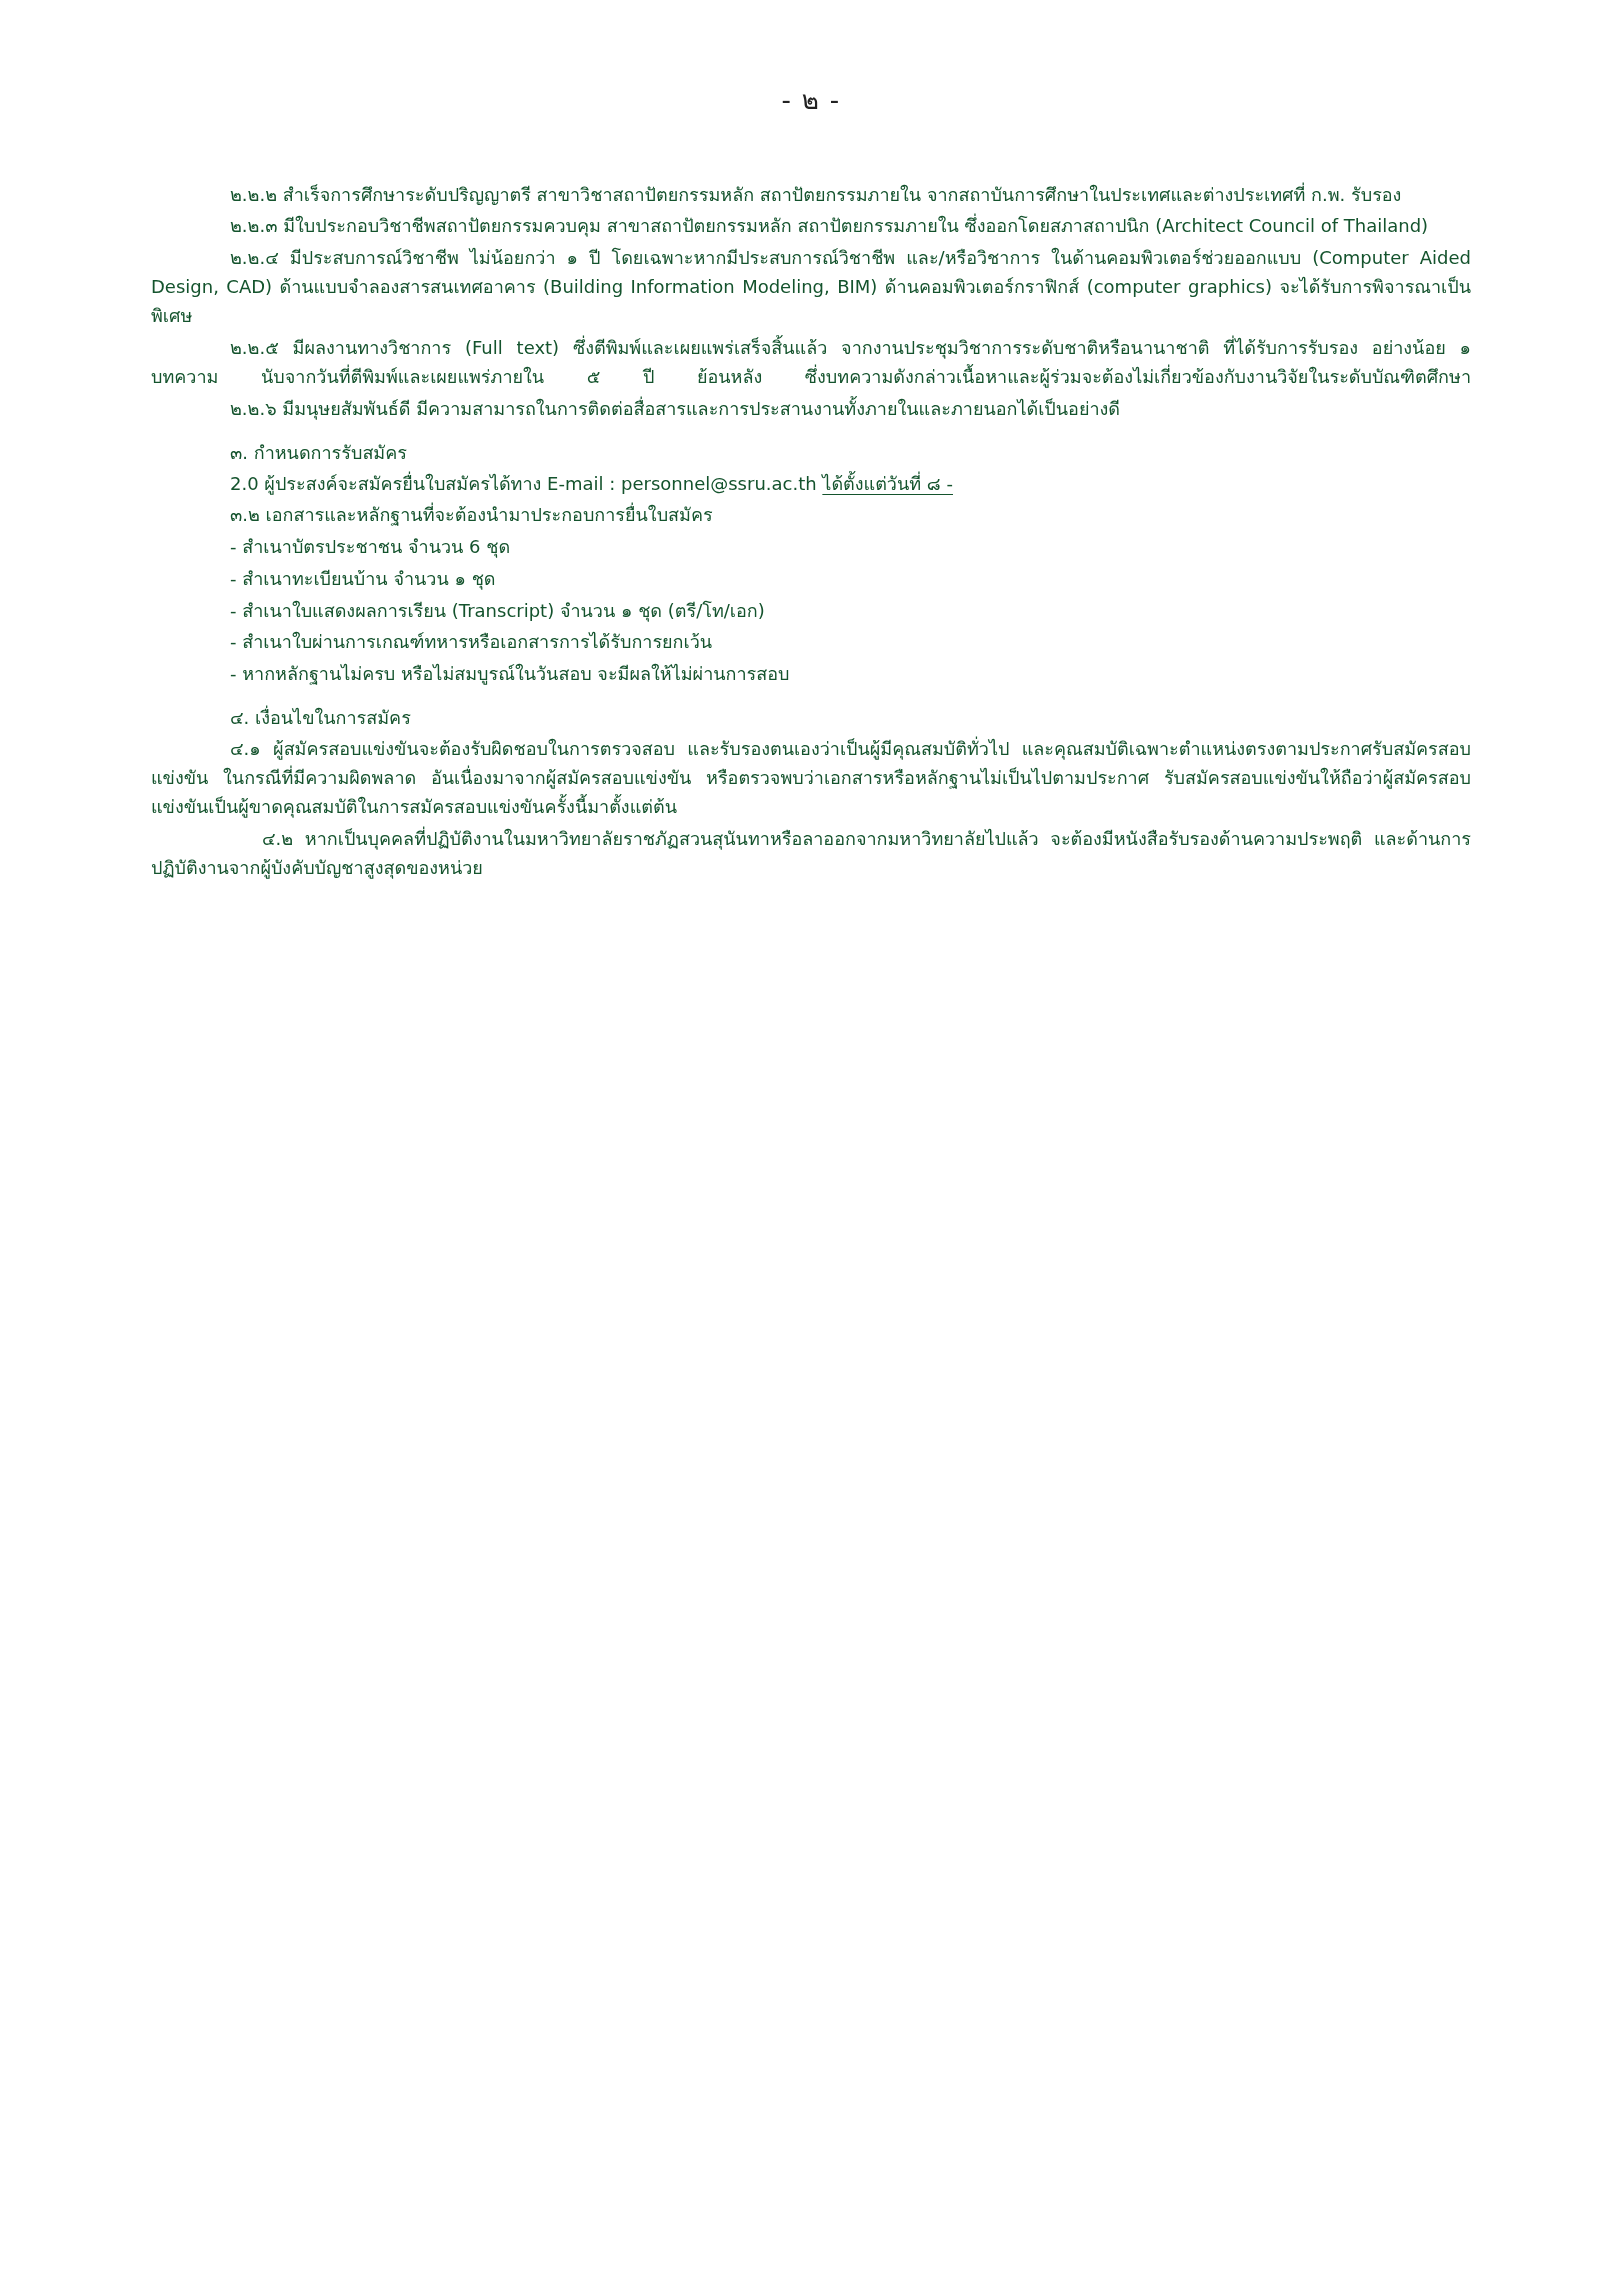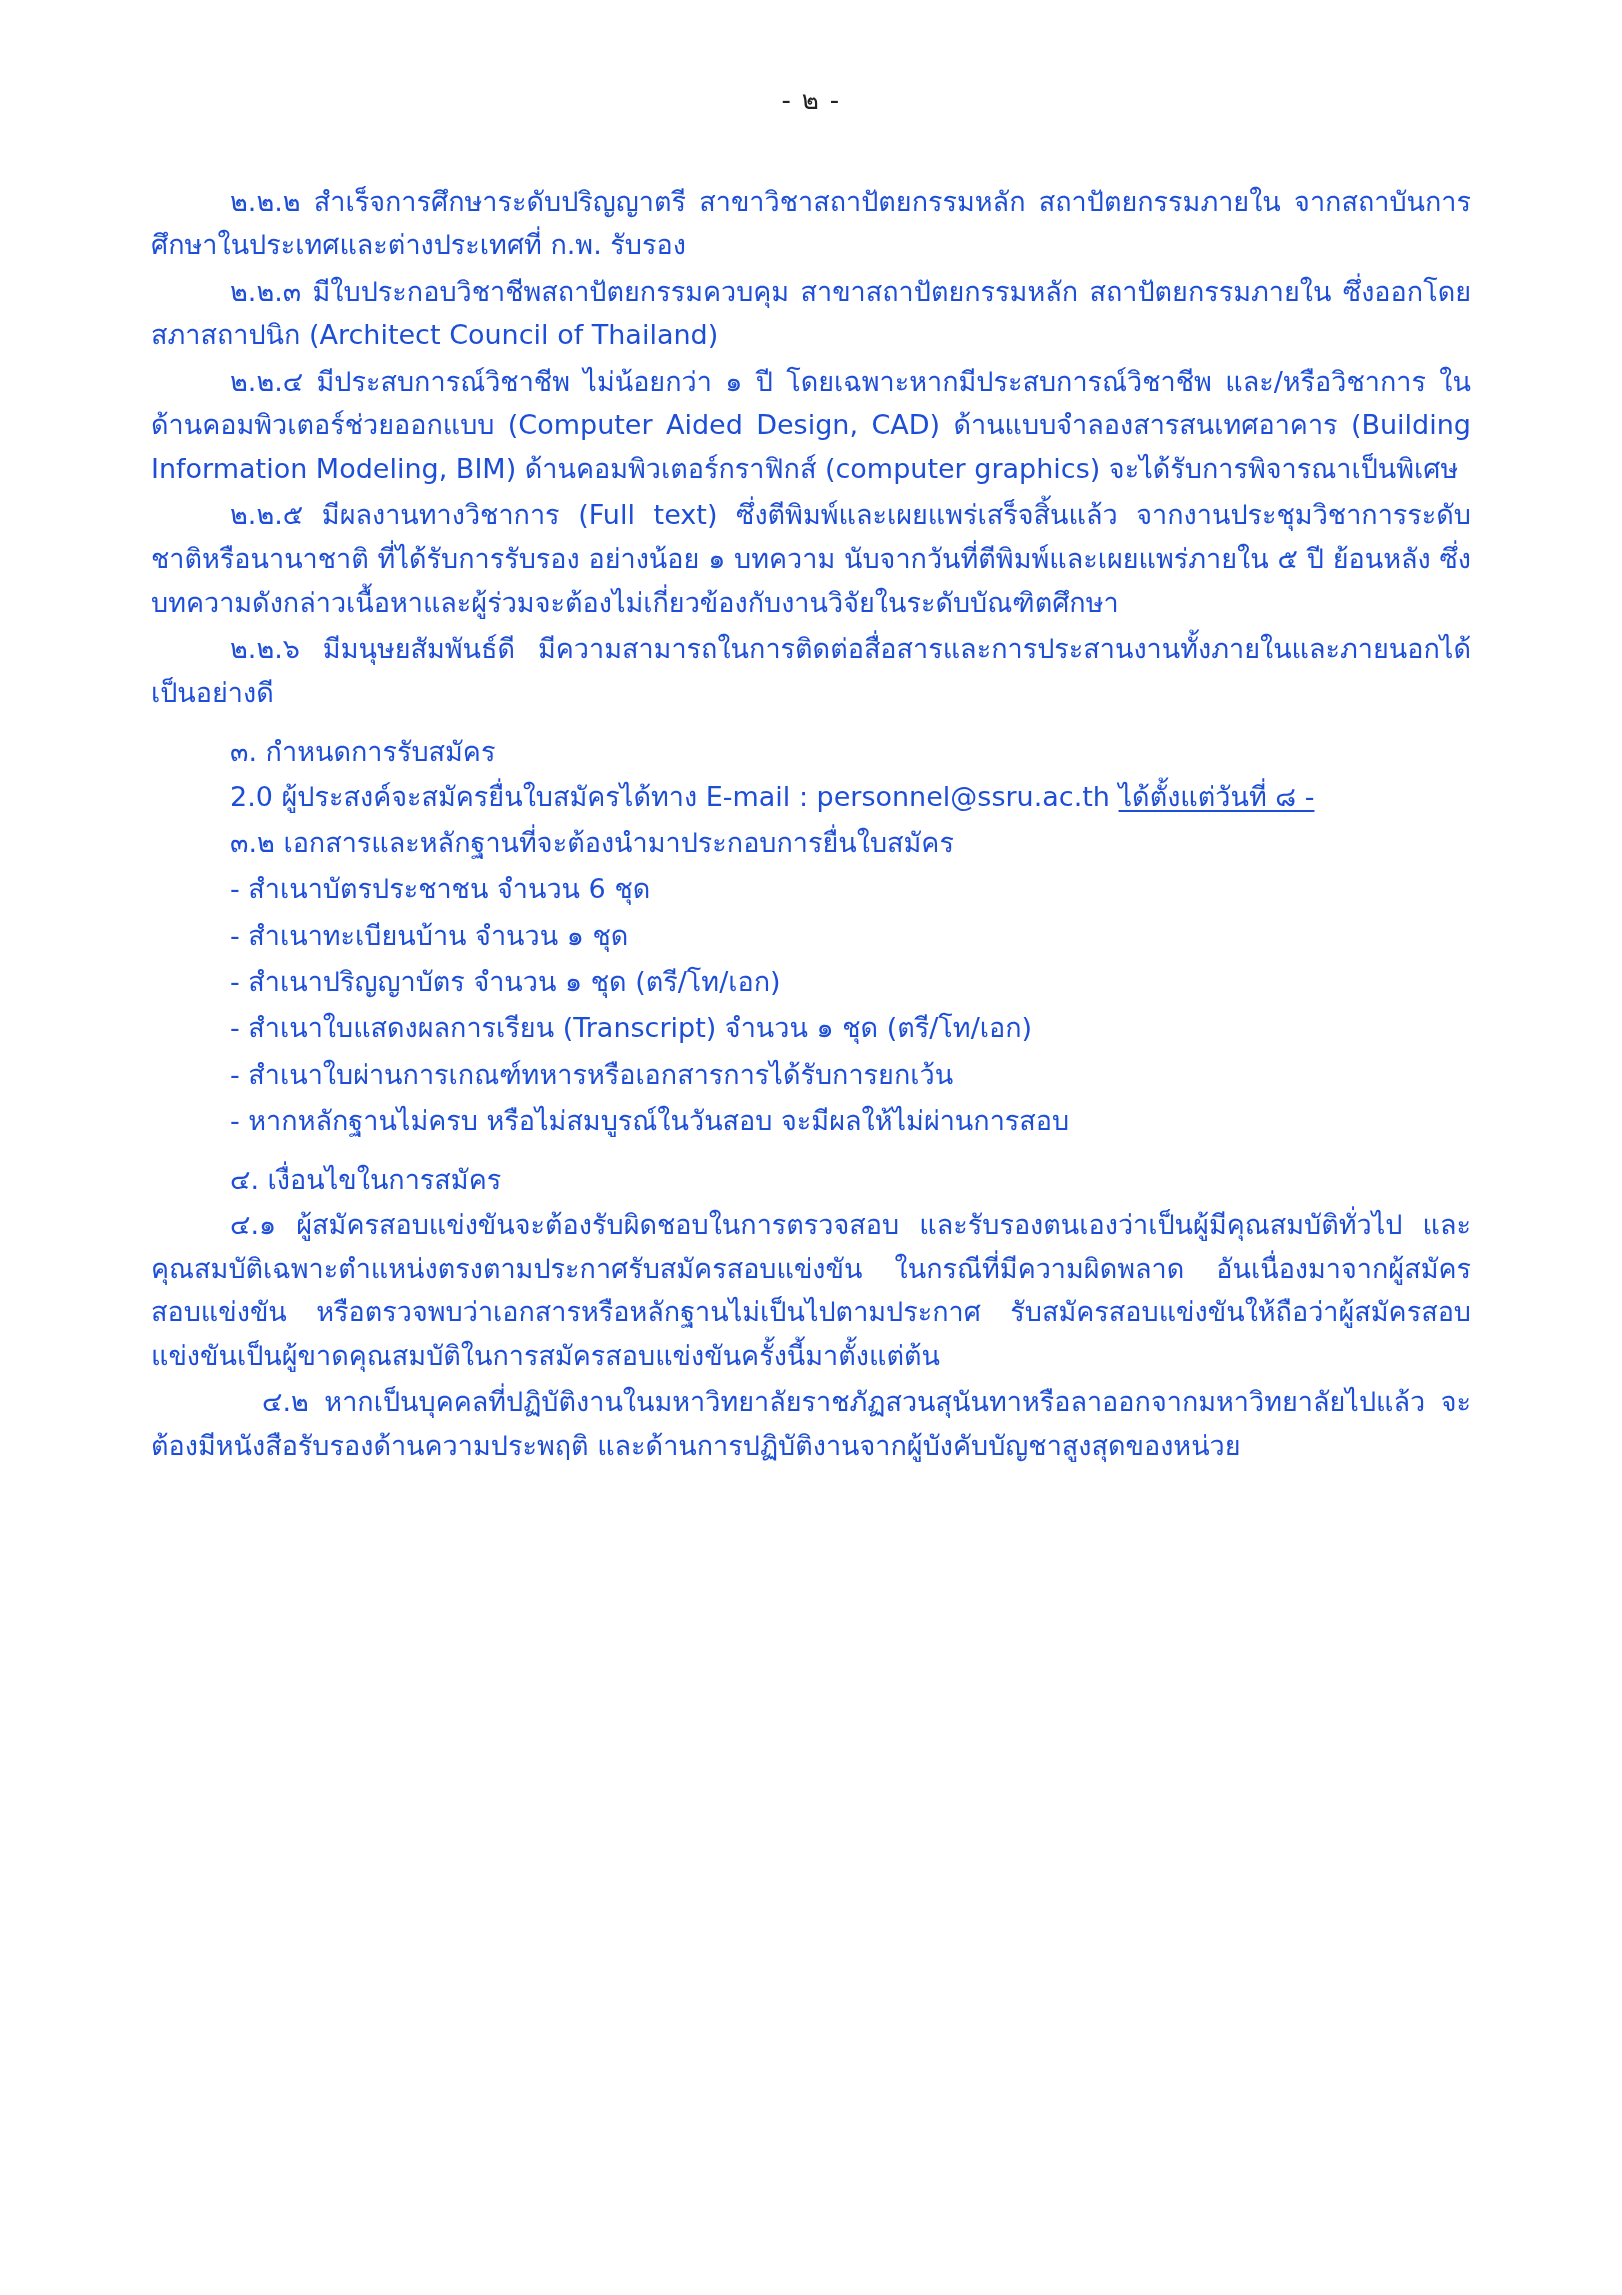--- a/index.html
+++ b/index.html
@@ -23,23 +23,23 @@
   }
   .page-number {
     text-align: center;
     font-size: 26px;
     letter-spacing: 1.3px;
     margin-top: 6.5px;
     margin-bottom: 60px;
     color: #222;
   }
   .body-text {
-    font-size: 27px;
+    font-size: 18px;
     line-height: 1.62;
-    color: #1d4ed8;
+    color: #14532d;
     text-align: justify;
     text-justify: inter-word;
   }
   p {
     margin: 0 0 2.6px 0;
   }
   .para {
     text-indent: 79px;
   }
   .para-wide {
@@ -90,21 +90,20 @@
     <p class="para"><span>2.0 ผู้ประสงค์จะสมัครยื่นใบสมัครได้ทาง E-mail : personnel@ssru.ac.th </span><span class="underline nowrap-seg">ได้ตั้งแต่วันที่ ๘ -</span></p>
 
 
     <p class="para">๓.๒ เอกสารและหลักฐานที่จะต้องนำมาประกอบการยื่นใบสมัคร</p>
 
 
     <p class="bullet">- สำเนาบัตรประชาชน จำนวน 6 ชุด</p>
 
     <p class="bullet">- สำเนาทะเบียนบ้าน จำนวน ๑ ชุด</p>
 
-    <p class="bullet">- สำเนาปริญญาบัตร จำนวน ๑ ชุด (ตรี/โท/เอก)</p>
 
     <p class="bullet">- สำเนาใบแสดงผลการเรียน (Transcript) จำนวน ๑ ชุด (ตรี/โท/เอก)</p>
 
 
     <p class="bullet">- สำเนาใบผ่านการเกณฑ์ทหารหรือเอกสารการได้รับการยกเว้น</p>
 
     <p class="bullet">- หากหลักฐานไม่ครบ หรือไม่สมบูรณ์ในวันสอบ จะมีผลให้ไม่ผ่านการสอบ</p>
 
     <p class="heading">๔. เงื่อนไขในการสมัคร</p>
 

